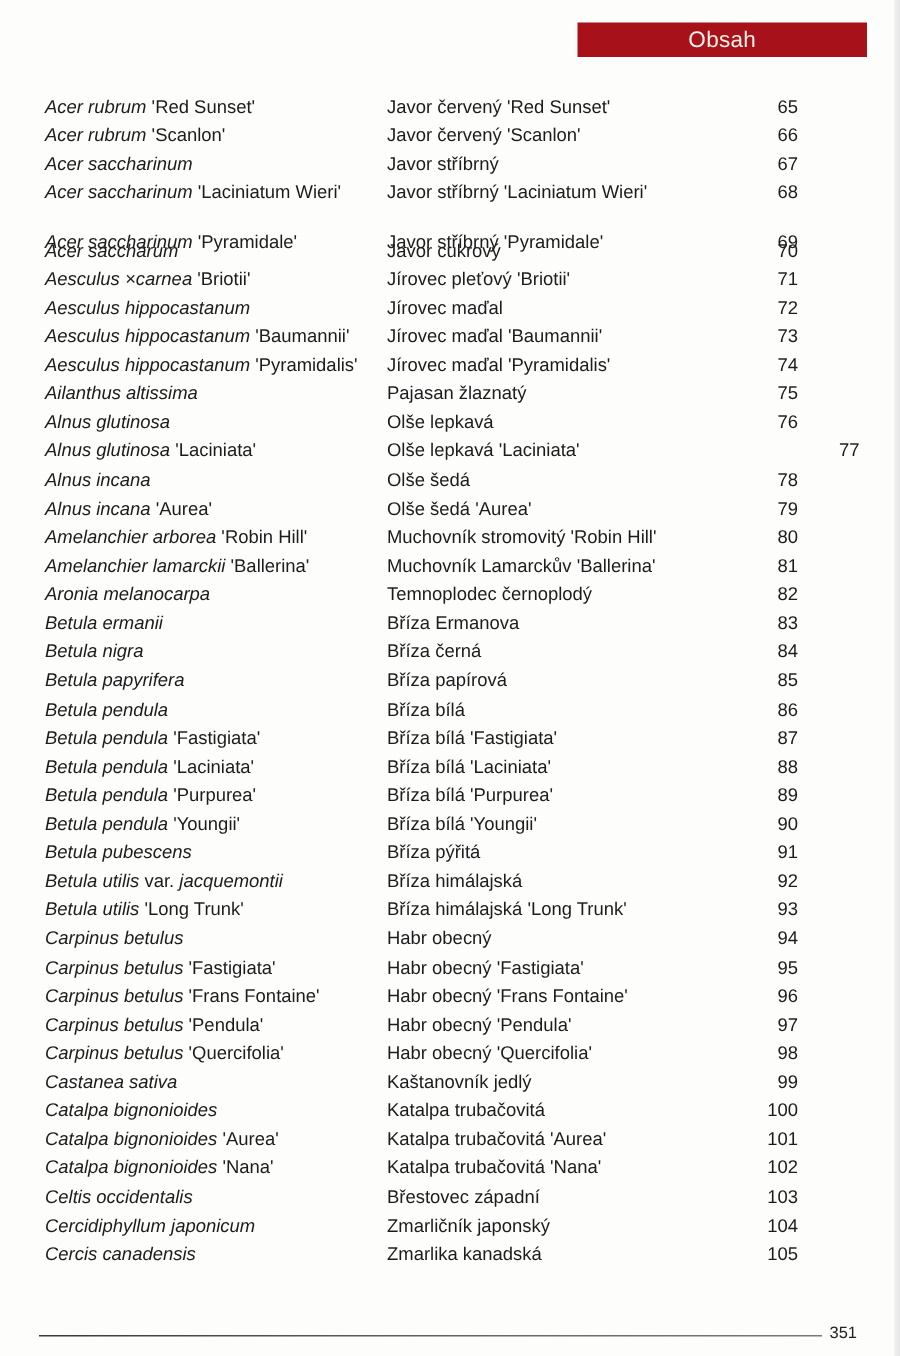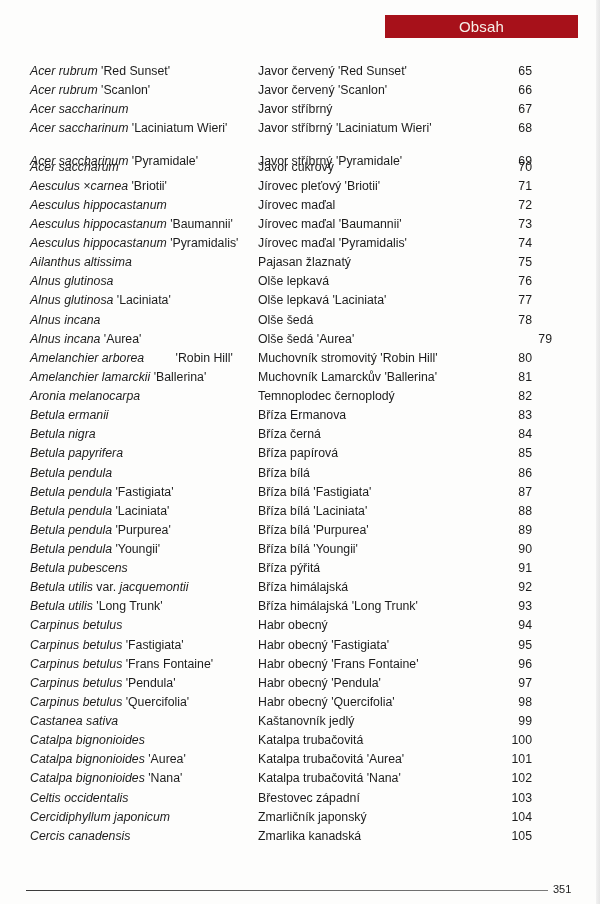--- a/index.html
+++ b/index.html
@@ -110,37 +110,37 @@
     <div class="row" style="top: 191.2px;">
       <span class="latin"><i>Ailanthus altissima</i><span style="white-space: pre;"></span></span>
       <span class="czech">Pajasan žlaznatý</span>
       <span class="page">75</span>
     </div>
     <div class="row" style="top: 210.32px;">
       <span class="latin"><i>Alnus glutinosa</i><span style="white-space: pre;"></span></span>
       <span class="czech">Olše lepkavá</span>
       <span class="page">76</span>
     </div>
-    <div class="row" style="top: 229.44px;">
+    <div class="row" style="top: 229.44px; padding-left: 41px;">
       <span class="latin"><i>Alnus glutinosa</i><span style="white-space: pre;"> 'Laciniata'</span></span>
       <span class="czech">Olše lepkavá 'Laciniata'</span>
       <span class="page">77</span>
     </div>
     <div class="row" style="top: 248.56px;">
       <span class="latin"><i>Alnus incana</i><span style="white-space: pre;"></span></span>
       <span class="czech">Olše šedá</span>
       <span class="page">78</span>
     </div>
-    <div class="row" style="top: 267.68px; padding-left: 20px;">
+    <div class="row" style="top: 267.68px;">
       <span class="latin"><i>Alnus incana</i><span style="white-space: pre;"> 'Aurea'</span></span>
       <span class="czech">Olše šedá 'Aurea'</span>
       <span class="page">79</span>
     </div>
     <div class="row" style="top: 286.8px;">
-      <span class="latin"><i>Amelanchier arborea</i><span style="white-space: pre; padding-left: 28px;"> 'Robin Hill'</span></span>
+      <span class="latin"><i>Amelanchier arborea</i><span style="white-space: pre;"> 'Robin Hill'</span></span>
       <span class="czech">Muchovník stromovitý 'Robin Hill'</span>
       <span class="page">80</span>
     </div>
     <div class="row" style="top: 305.92px;">
       <span class="latin"><i>Amelanchier lamarckii</i><span style="white-space: pre;"> 'Ballerina'</span></span>
       <span class="czech">Muchovník Lamarckův 'Ballerina'</span>
       <span class="page">81</span>
     </div>
     <div class="row" style="top: 325.04px;">
       <span class="latin"><i>Aronia melanocarpa</i><span style="white-space: pre;"></span></span>

